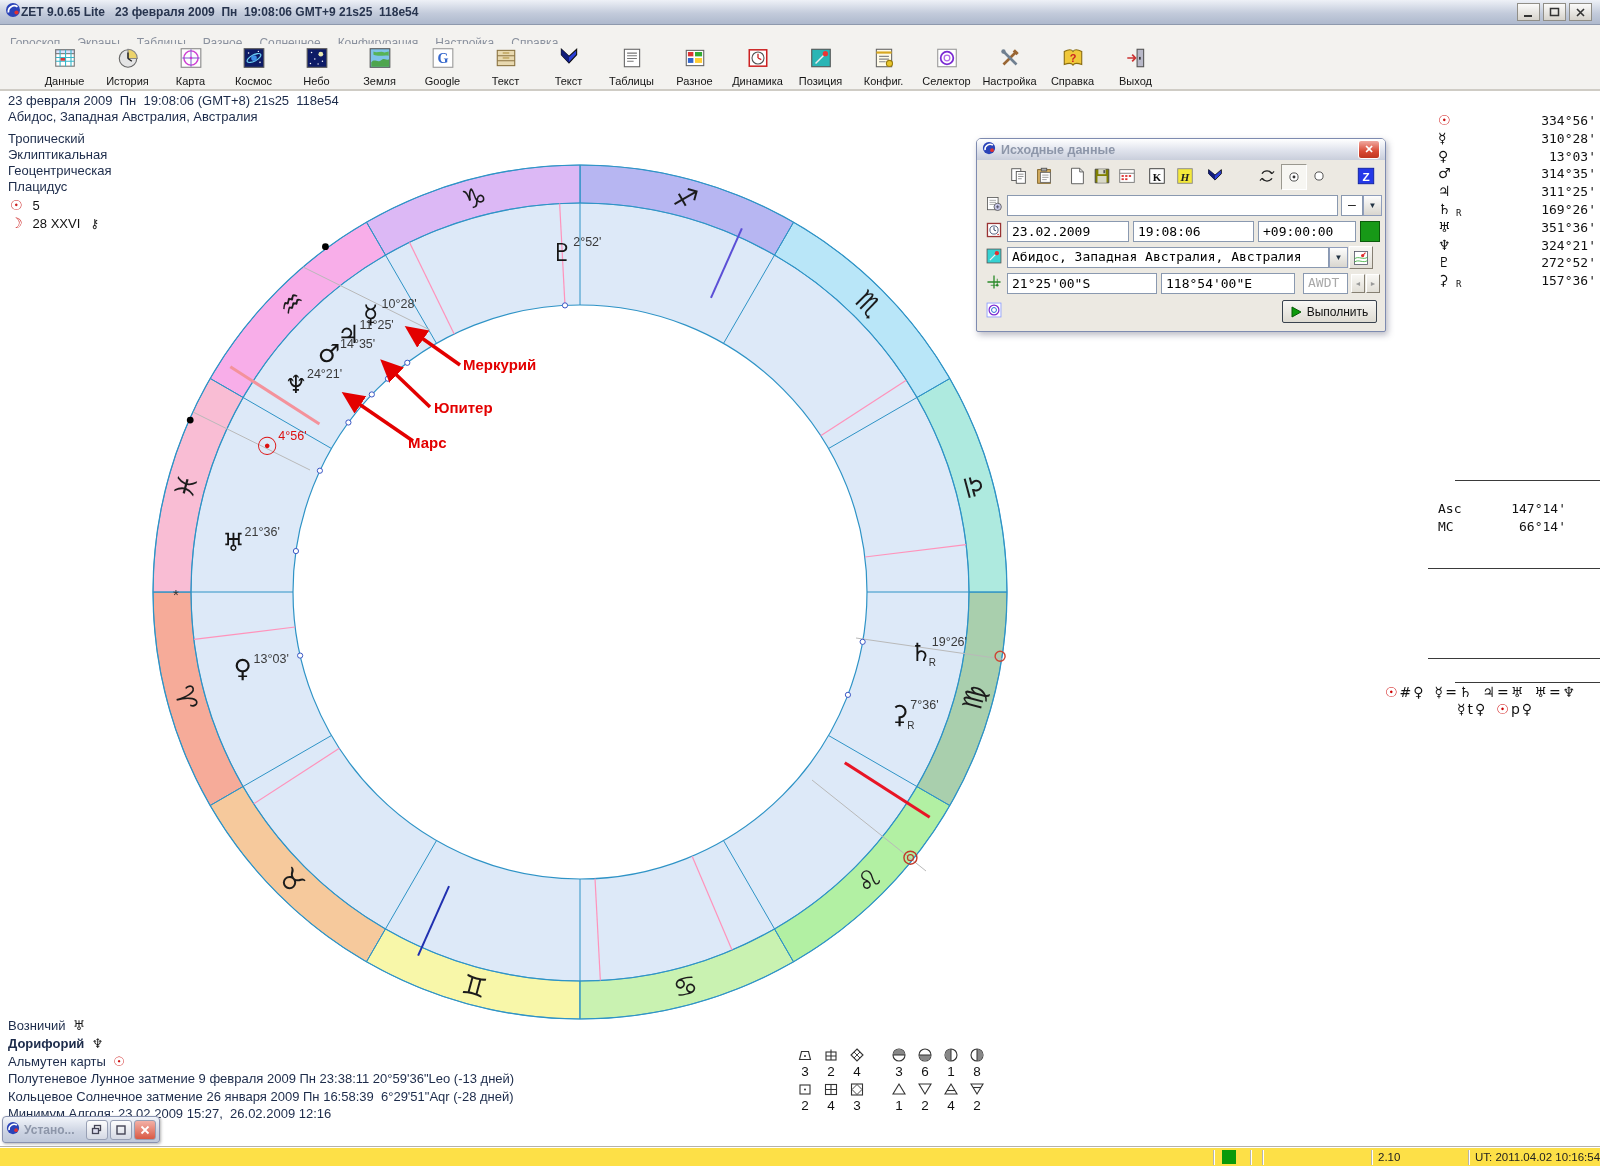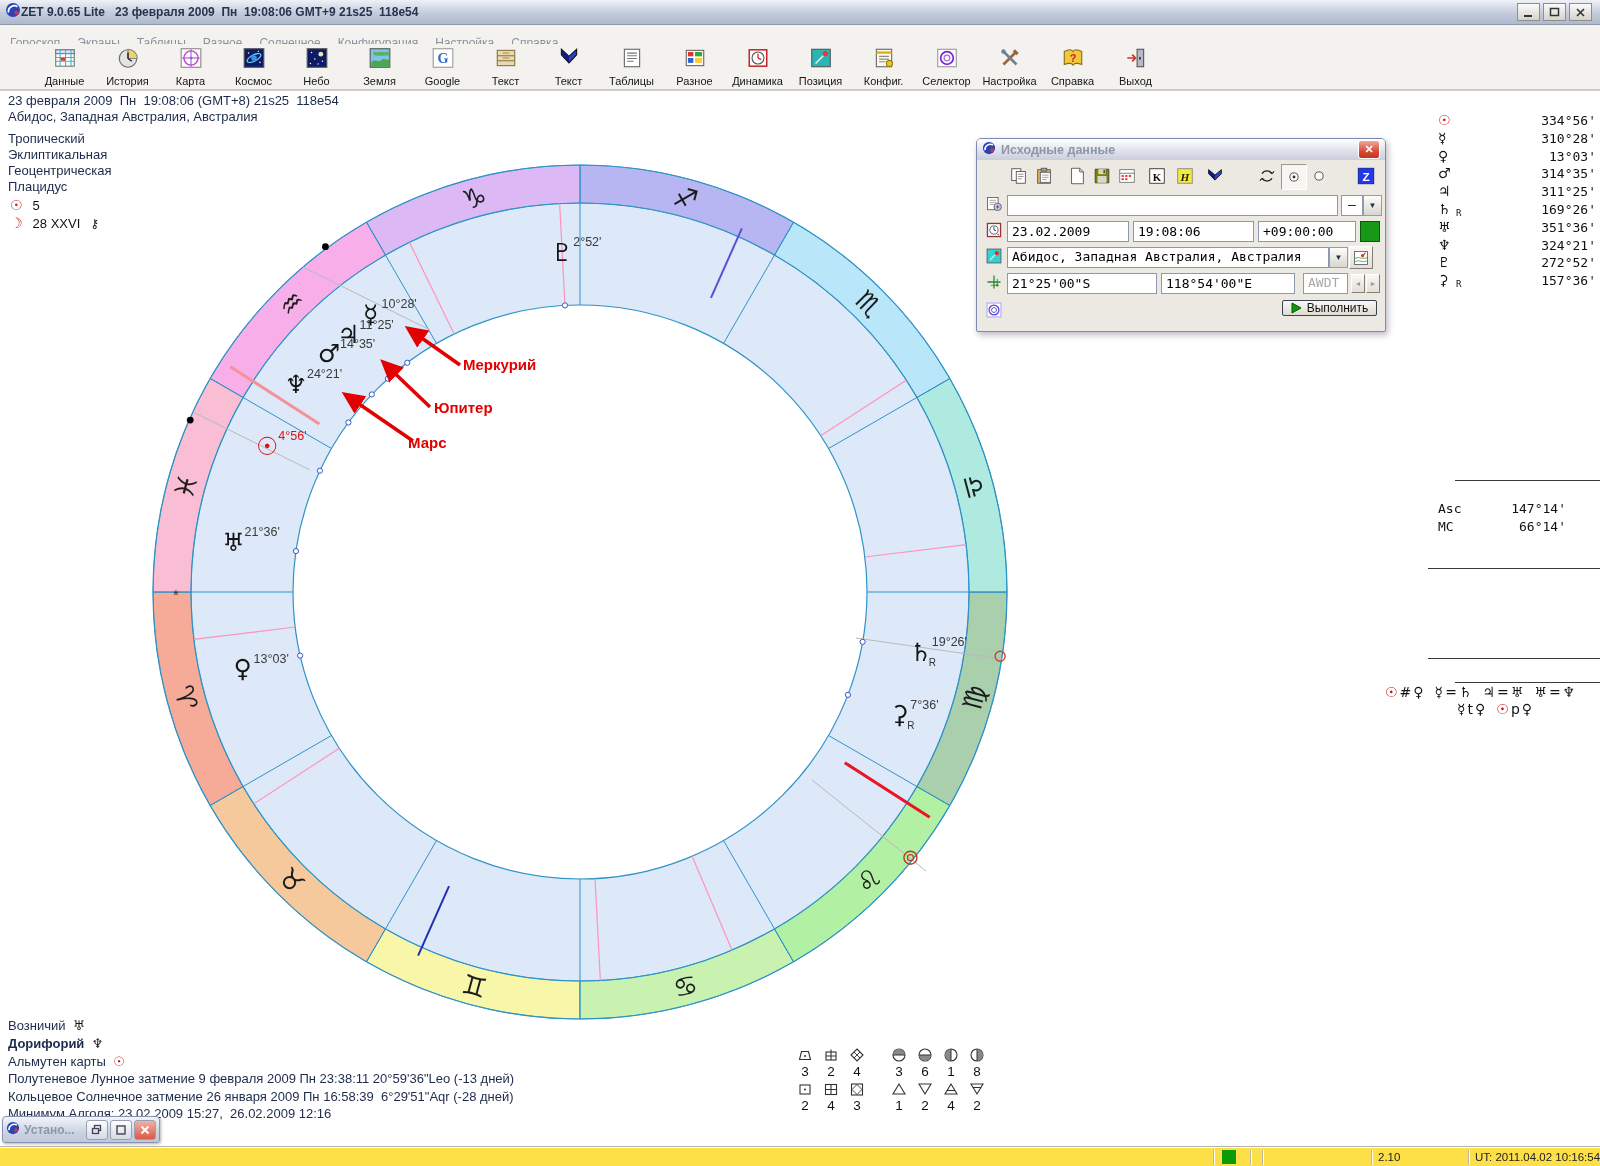--- a/index.html
+++ b/index.html
@@ -60,21 +60,21 @@
   .dlg-ico.pressed{border:1px solid #9a988f;background:#f7f6f2;border-right-color:#fff;border-bottom-color:#fff;width:24px;height:24px;top:25px}
   .fld{position:absolute;background:#fff;border:1px solid #8a99b0;font-family:"DejaVu Sans Mono",monospace;
     font-size:13px;color:#000;padding:1px 4px;box-sizing:border-box;height:21px}
   input.fld{outline:none}
   .fld.gray{color:#a9a9a9}
   .combo-arrow{position:absolute;width:17px;height:19px;background:linear-gradient(#fdfdfd,#d9d6cf);
     border:1px solid #8f9dbb;display:flex;align-items:center;justify-content:center;font-size:8px;color:#234}
   .raised{background:linear-gradient(#f8f7f4,#e2dfd7);border:1px solid #857f72;
     border-top-color:#fff;border-left-color:#fff;box-sizing:border-box;position:absolute;
     display:flex;align-items:center;justify-content:center}
-  .run-btn{left:305px;top:161px;width:95px;height:16px;border:1px solid #39424e;border-radius:2px;
+  .run-btn{left:305px;top:161px;width:95px;height:23px;border:1px solid #39424e;border-radius:2px;
     font-size:12px;color:#111;gap:5px;background:linear-gradient(#f8f7f4,#dedbd2)}
   .spin{font-size:7px;color:#9a9a9a}
   
   .binfo{position:absolute;left:8px;font-size:13px;color:#1c2b4a;z-index:2;white-space:pre}
   .binfo .g{font-family:"DejaVu Sans",sans-serif;color:#111}
   .binfo .g.red{color:#cc1111}
   
   .stats{position:absolute;top:1046px;z-index:2}
   .stats-row{display:flex}
   .stats .cell{width:26px;height:17px;display:flex;align-items:center;justify-content:center;font-size:13.5px;color:#111}

